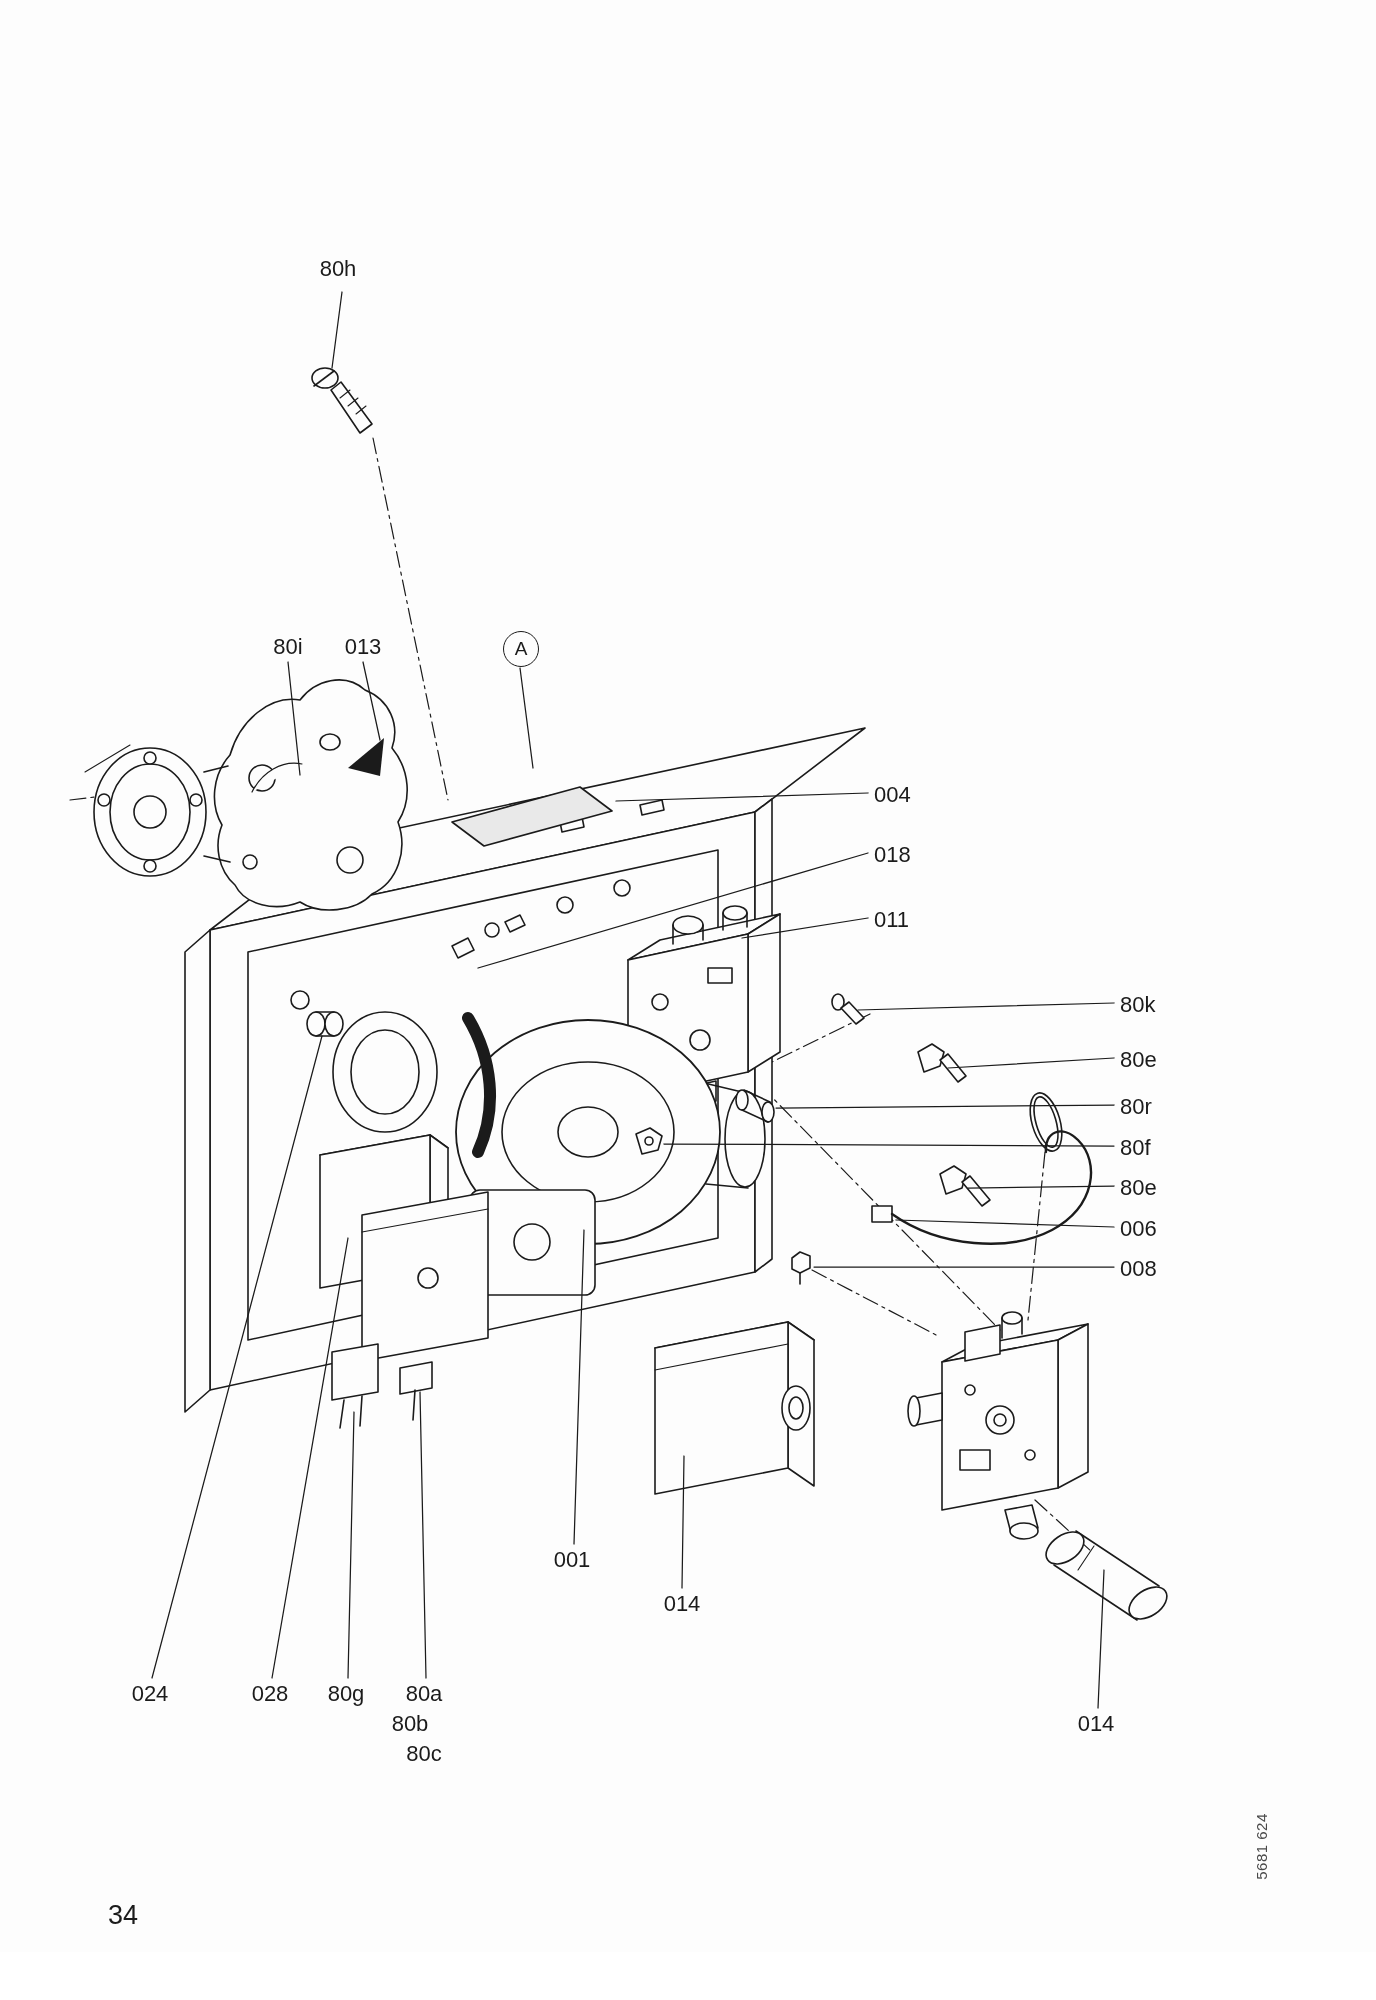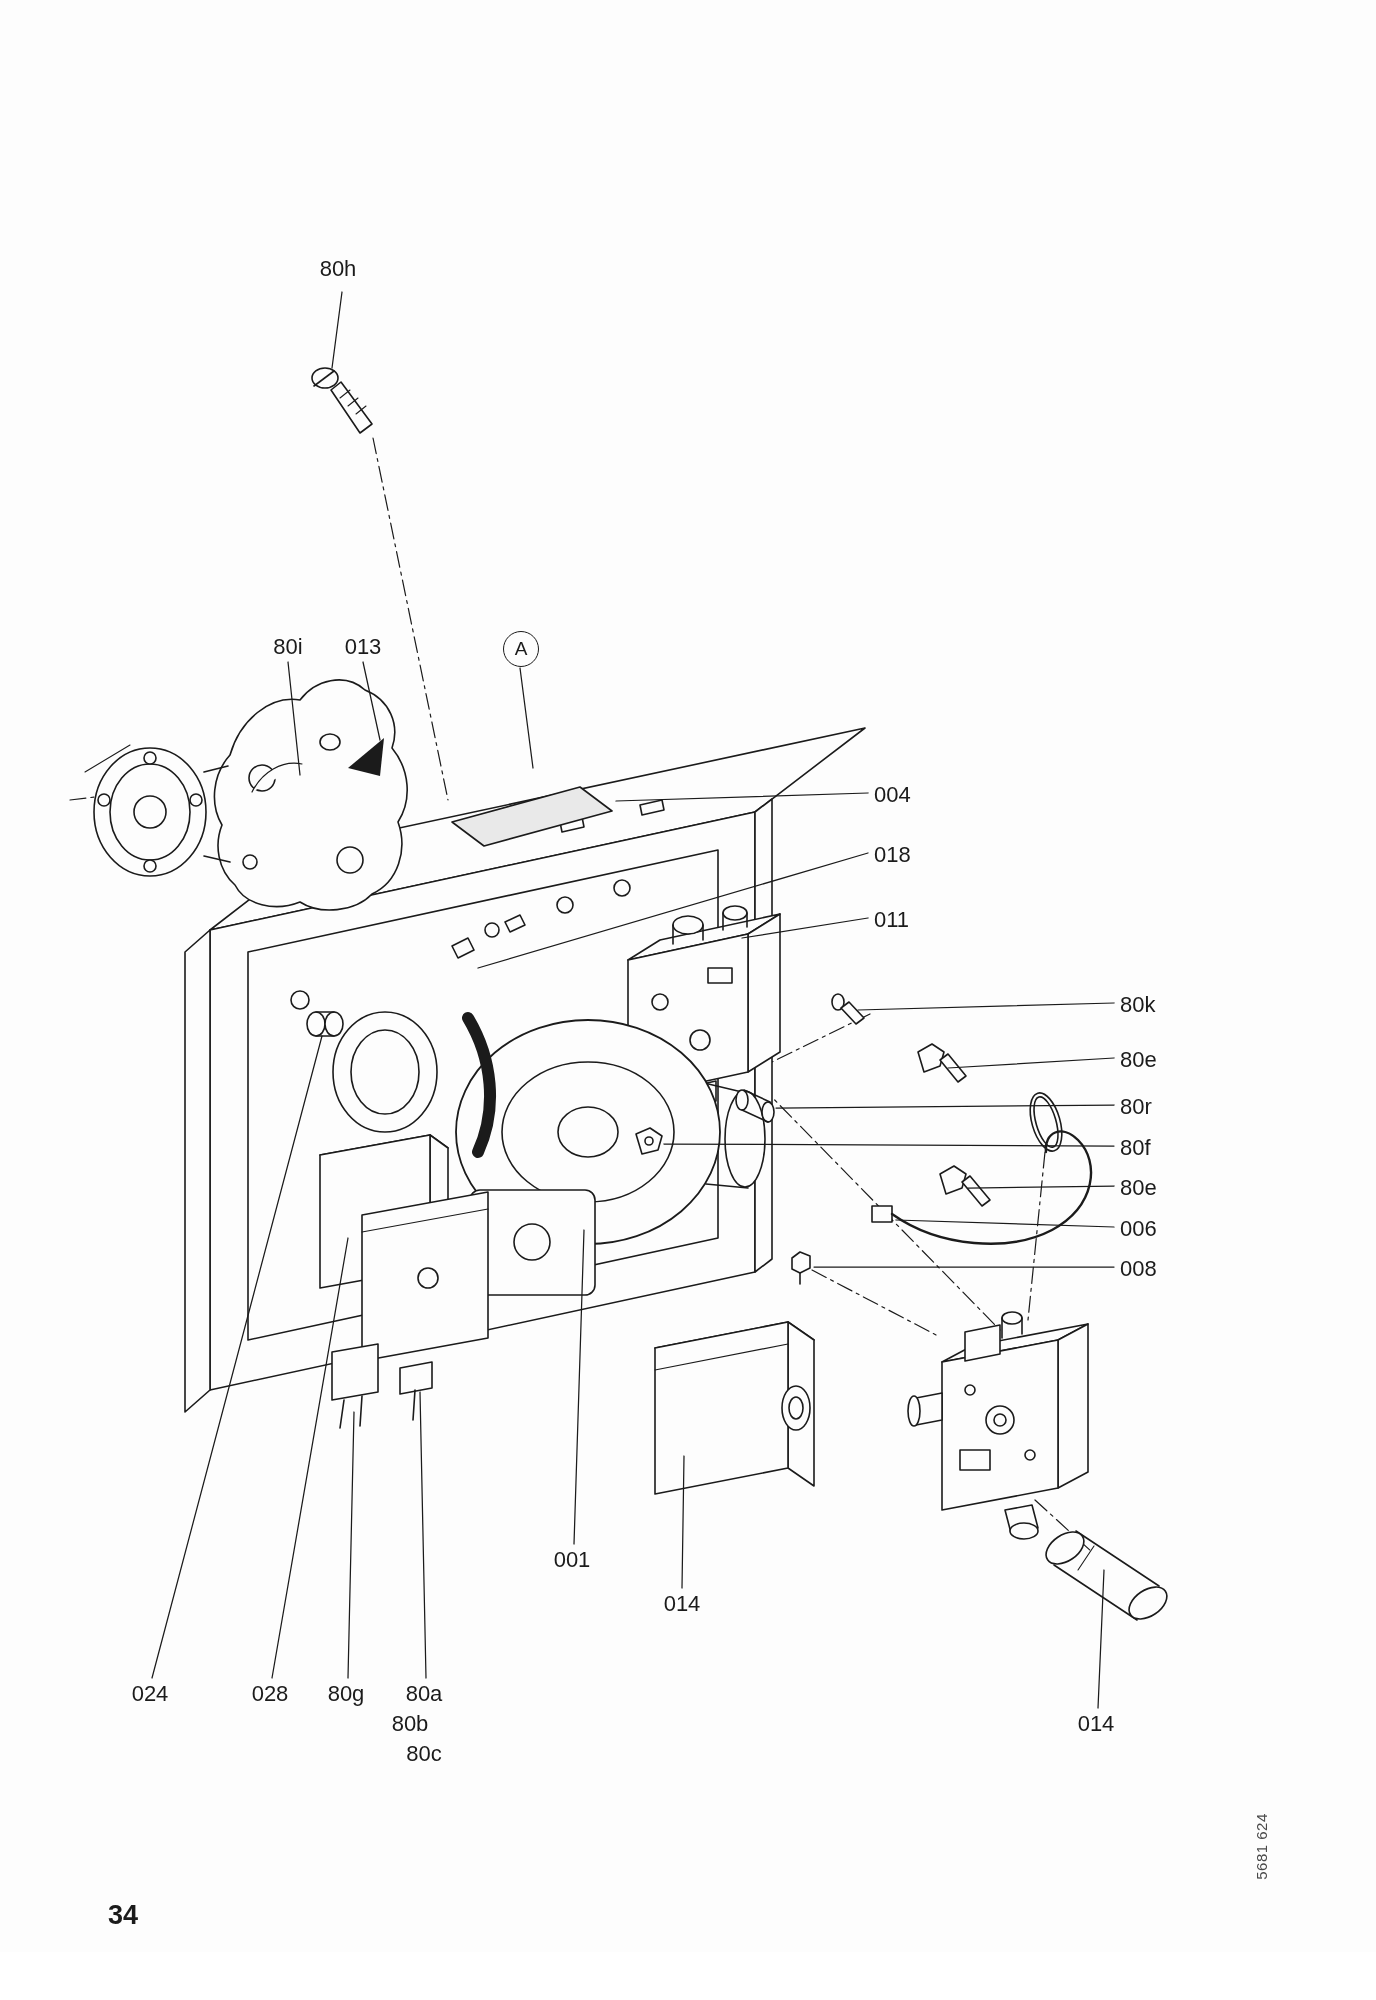--- a/index.html
+++ b/index.html
@@ -11,21 +11,21 @@
   .callout{
     position:absolute;font-size:22px;line-height:1.2;white-space:nowrap;
     color:#1b1b1b;
   }
   .centered{transform:translateX(-50%)}
   .detail-circle{
     position:absolute;width:34px;height:34px;border:1.7px solid #1b1b1b;
     border-radius:50%;display:flex;align-items:center;justify-content:center;
     font-size:19px;background:#fdfdfd;
   }
-  .page-number{position:absolute;font-size:27px;font-weight:bold}
+  .page-number{position:absolute;font-size:27px;font-weight:normal}
   .doc-code{
     position:absolute;width:96px;text-align:center;font-size:15px;color:#4a4a4a;
     transform:rotate(-90deg);transform-origin:center;letter-spacing:.5px;
   }
 </style>
 </head>
 <body>
 
 <div class="page">
 

